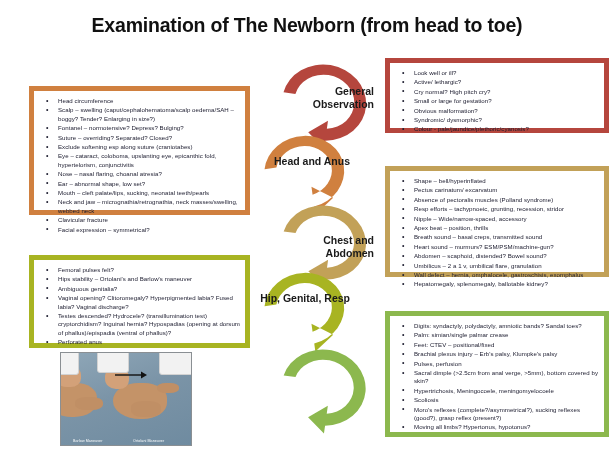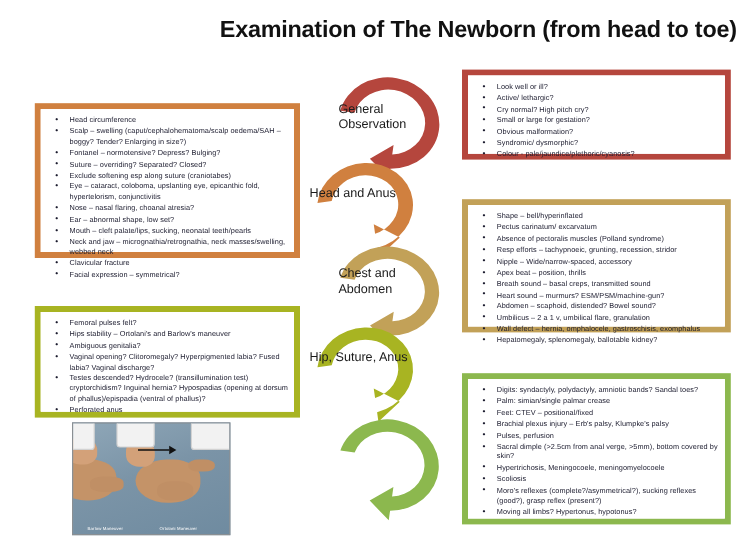--- a/index.html
+++ b/index.html
@@ -6,21 +6,21 @@
   body{
     width:614px;height:454px;overflow:hidden;
     background:#ffffff;
     font-family:"Liberation Sans", sans-serif;
     position:relative;
   }
   .stage{position:absolute;left:0;top:0;width:614px;height:454px;}
 
   .title{
     position:absolute;left:0;top:14px;width:614px;
-    text-align:right;
+    text-align:center;
     font-size:19.5px;font-weight:bold;color:#111111;
     letter-spacing:-0.2px;
   }
 
   
   .box{
     position:absolute;
     background:#ffffff;
     box-sizing:border-box;
   }
@@ -53,30 +53,30 @@
   
   #box-head   {left:29px; top:86px; width:221px; height:129px; border:5px solid #D0803F;}
   #box-hip    {left:29px; top:255px; width:221px; height:93px;  border:5px solid #A8B422;}
   #box-general{left:385px;top:58px; width:224px; height:75px;  border:5px solid #B5463D;}
   #box-chest  {left:385px;top:166px;width:224px; height:111px; border:5px solid #C2A158;}
   #box-limb   {left:385px;top:311px;width:224px; height:126px; border:5px solid #8CB84E;}
 
   
   .flow-label{
     position:absolute;
-    text-align:left;
+    text-align:right;
     font-size:10.5px;
-    font-weight:normal;
+    font-weight:bold;
     color:#1a1a1a;
     line-height:13px;
     z-index:6;
   }
   #lbl-general{left:282px;top:85px;width:92px;}
   #lbl-head   {left:258px;top:155px;width:92px;}
-  #lbl-chest  {left:282px;top:222px;width:92px;}
+  #lbl-chest  {left:282px;top:234px;width:92px;}
   #lbl-hip    {left:258px;top:292px;width:92px;}
   #lbl-limb   {left:282px;top:366px;width:92px;}
 
   .arrow{position:absolute;z-index:4;}
 
   
   #pic{
     position:absolute;left:60px;top:352px;width:130px;height:92px;
     border:1px solid #8a8f93;
     background:#7d98ab;
@@ -120,21 +120,21 @@
     <path d="M86 30 A40 36 0 1 0 42 74 L42 82 L22 68 L42 54 L42 62 A28 25 0 1 1 74 30 Z" fill="#A8B422" transform="scale(-1,1) translate(-100,0) rotate(8 50 43)"></path>
   </svg>
 
   <svg class="arrow" style="left:268px;top:345px;" width="110" height="92" viewBox="0 0 110 92">
     <path d="M14 36 A42 38 0 1 1 62 80 L62 88 L44 74 L62 60 L62 68 A30 27 0 1 0 26 36 Z" fill="#8CB84E" transform="rotate(8 55 45)"></path>
   </svg>
 
   <div class="flow-label" id="lbl-general">General Observation</div>
   <div class="flow-label" id="lbl-head">Head and Anus</div>
   <div class="flow-label" id="lbl-chest">Chest and Abdomen</div>
-  <div class="flow-label" id="lbl-hip">Hip, Suture, Anus</div>
+  <div class="flow-label" id="lbl-hip">Hip, Genital, Resp</div>
 
   <div class="box" id="box-head">
     <div class="inner">
       <ul>
           <li>Head circumference</li>
           <li>Scalp – swelling (caput/cephalohematoma/scalp oedema/SAH – boggy? Tender? Enlarging in size?)</li>
           <li>Fontanel – normotensive? Depress? Bulging?</li>
           <li>Suture – overriding? Separated? Closed?</li>
           <li>Exclude softening esp along suture (craniotabes)</li>
           <li>Eye – cataract, coloboma, upslanting eye, epicanthic fold, hypertelorism, conjunctivitis</li>

